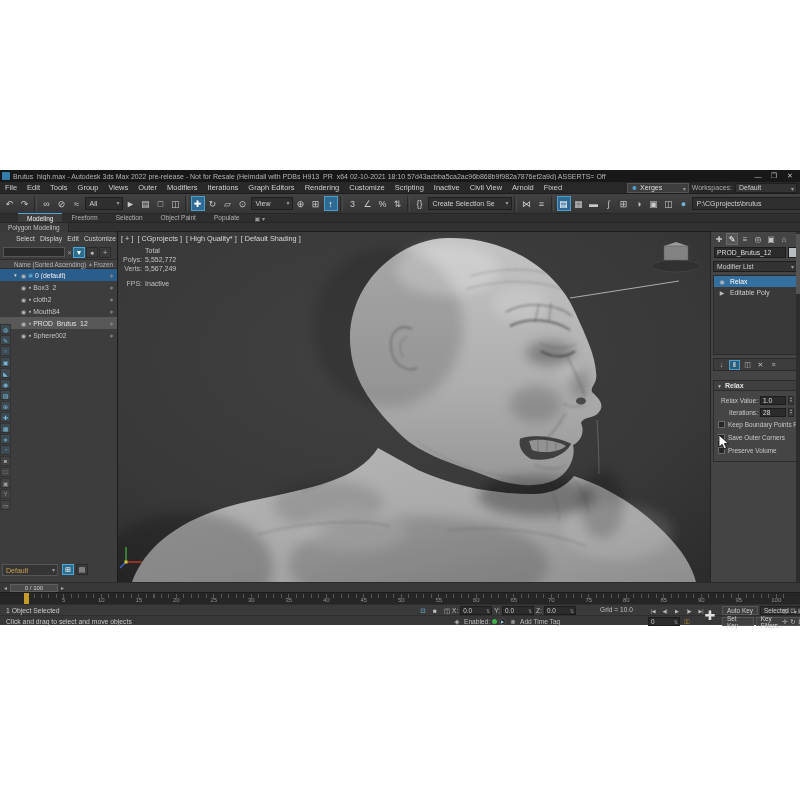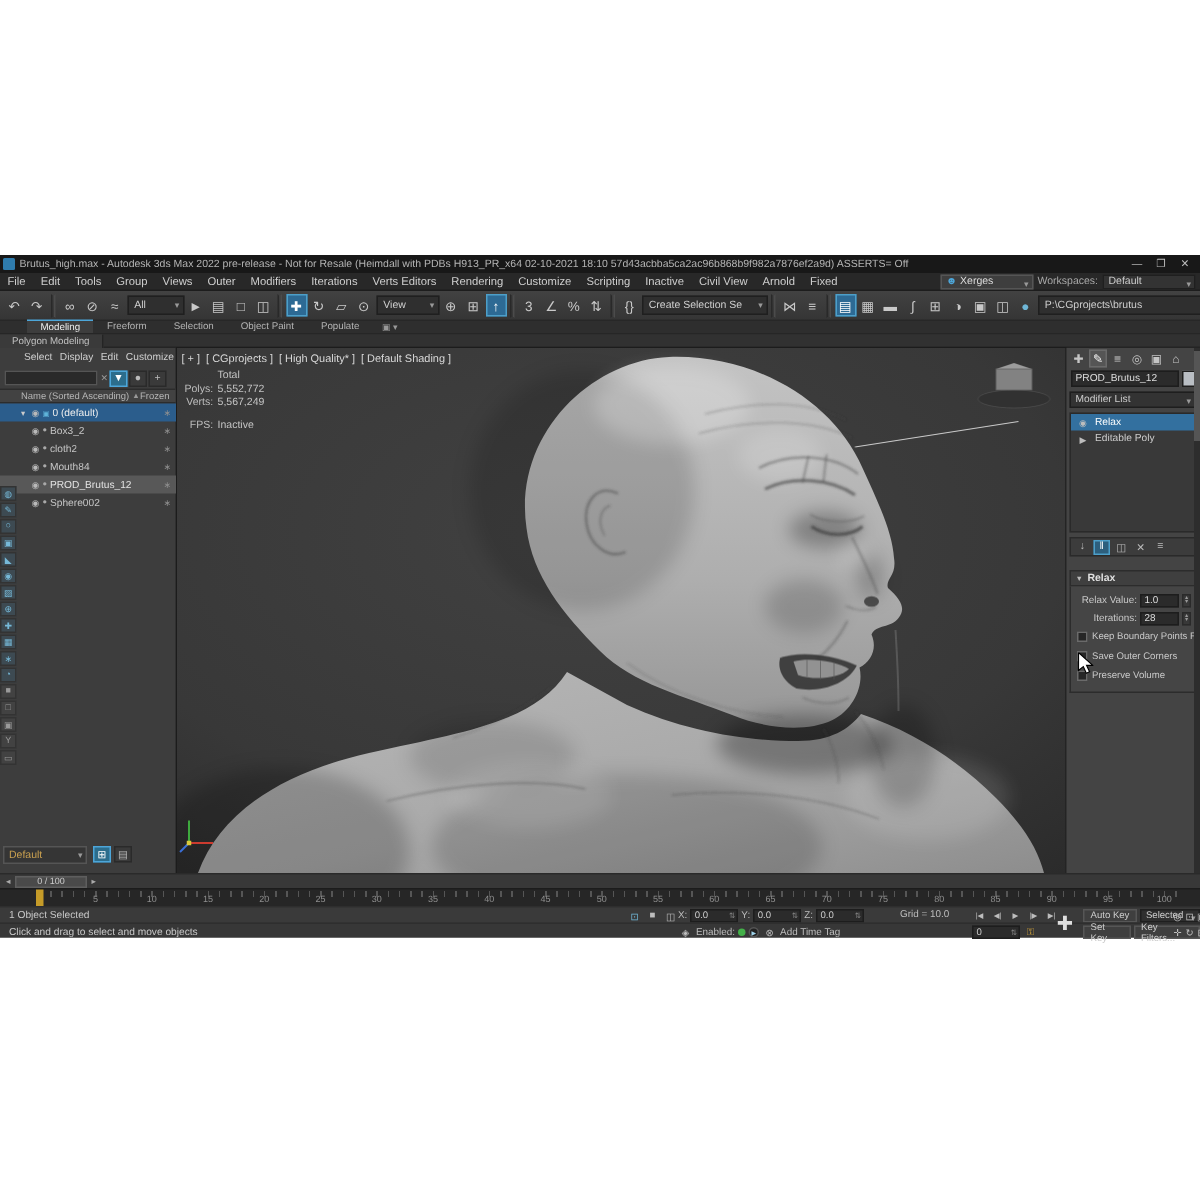--- a/index.html
+++ b/index.html
@@ -185,21 +185,21 @@
     <div style="display:flex">
 
     <span class="menu-item">File</span>
         <span class="menu-item">Edit</span>
         <span class="menu-item">Tools</span>
         <span class="menu-item">Group</span>
         <span class="menu-item">Views</span>
         <span class="menu-item">Outer</span>
         <span class="menu-item">Modifiers</span>
         <span class="menu-item">Iterations</span>
-        <span class="menu-item">Verts Editors</span>
+        <span class="menu-item">Graph Editors</span>
         <span class="menu-item">Rendering</span>
         <span class="menu-item">Customize</span>
         <span class="menu-item">Scripting</span>
         <span class="menu-item">Inactive</span>
         <span class="menu-item">Civil View</span>
         <span class="menu-item">Arnold</span>
         <span class="menu-item">Fixed</span>
       </div>
     <div class="menuright">
       <span class="userdd caret">

